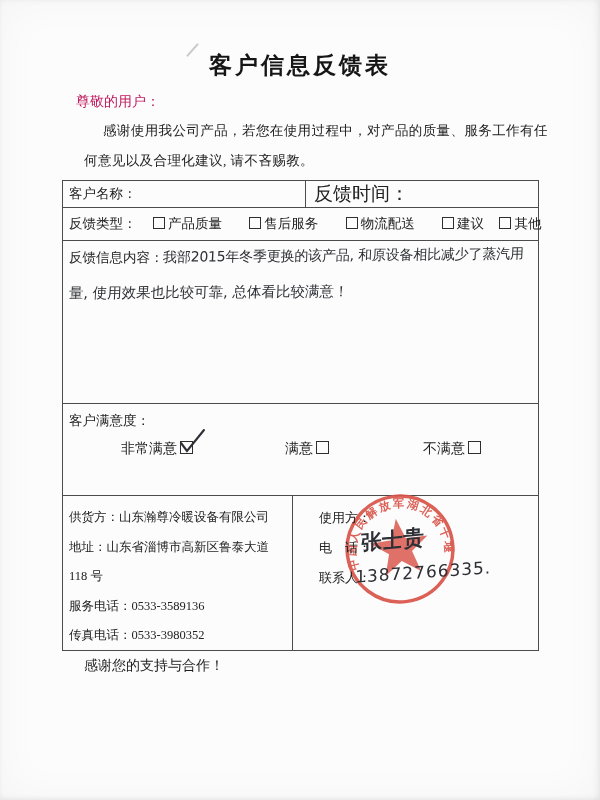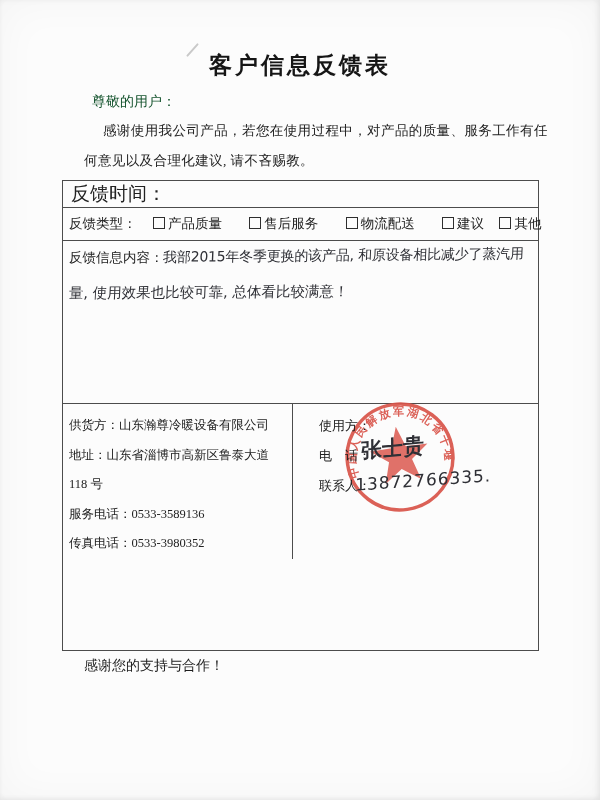--- a/index.html
+++ b/index.html
@@ -12,21 +12,21 @@
   }
   .title{
     position:absolute; top:50px; left:0; width:600px; text-align:center;
     font-family:Liberation Serif, serif;
     font-weight:bold; font-size:23px; letter-spacing:3px; color:#161616;
   }
   .artifact{
     position:absolute; top:49px; left:184px; width:17px; height:2px;
     background:#c9c9c9; transform:rotate(-48deg); border-radius:2px;
   }
-  .greeting{position:absolute; top:93px; left:92px; font-size:14px; color:#14532d;}
+  .greeting{position:absolute; top:93px; left:76px; font-size:14px; color:#be185d;}
   .intro1{position:absolute; top:122px; left:103px; font-size:13.5px; letter-spacing:0.4px; white-space:nowrap; color:#1d1d1d;}
   .intro2{position:absolute; top:152px; left:84px; font-size:13.5px; letter-spacing:0.4px; white-space:nowrap; color:#1d1d1d;}
   .tbl{
     position:absolute; left:62px; top:180px; width:477px; height:471px;
     border:1px solid #4c4c4c; box-sizing:border-box;
   }
   .row{position:relative; box-sizing:border-box; border-bottom:1px solid #4c4c4c; width:100%;}
   .r1{height:27px; display:flex;}
   .r1 .cell-l{width:243px; border-right:1px solid #4c4c4c; box-sizing:border-box; line-height:25px; padding-left:6px; font-size:13.5px;}
   .r1 .cell-r{flex:1; line-height:25px; padding-left:8px; font-size:19px;}
@@ -71,40 +71,59 @@
 
   <div class="title">客户信息反馈表</div>
 
   <div class="greeting">尊敬的用户：</div>
   <div class="intro1">感谢使用我公司产品，若您在使用过程中，对产品的质量、服务工作有任</div>
   <div class="intro2">何意见以及合理化建议, 请不吝赐教。</div>
 
   <div class="tbl">
 
     <div class="row r1">
+      <div class="cell-l">
+        <span>客户名称：</span><span></span>
+      </div>
       <div class="cell-r">
         <span>反馈时间：</span><span></span>
       </div>
     </div>
 
     <div class="row r2">
       <span class="lbl">反馈类型：</span>
       <span class="opt2"><span class="cb"></span><span>产品质量</span></span>
       <span class="opt2"><span class="cb"></span><span>售后服务</span></span>
       <span class="opt2"><span class="cb"></span><span>物流配送</span></span>
       <span class="opt2 tight"><span class="cb"></span><span>建议</span></span>
       <span class="opt2 tight"><span class="cb"></span><span>其他</span></span>
     </div>
 
     <div class="row r3">
       <span class="lbl">反馈信息内容：</span>
       <span class="hw hw1">我部2015年冬季更换的该产品, 和原设备相比减少了蒸汽用</span>
       <span class="hw hw2">量, 使用效果也比较可靠, 总体看比较满意！</span>
     </div>
 
+    <div class="row r4">
+      <span class="lbl">客户满意度：</span>
+      <div class="satopts">
+        <span class="so1">
+          <span>非常满意</span><span class="cb"><svg class="tick" viewBox="0 0 30 30">
+                <path d="M5 17 L11 25 L28 4" stroke="#2f3036" stroke-width="2.1" fill="none" stroke-linecap="round"></path>
+              </svg></span>
+        </span>
+        <span class="so2">
+          <span>满意</span><span class="cb"></span>
+        </span>
+        <span class="so3">
+          <span>不满意</span><span class="cb"></span>
+        </span>
+      </div>
+    </div>
 
     <div class="row r5">
       <div class="cell-l">
         <div>供货方：山东瀚尊冷暖设备有限公司</div>
         <div>地址：山东省淄博市高新区鲁泰大道</div>
         <div>118 号</div>
         <div>服务电话：0533-3589136</div>
         <div>传真电话：0533-3980352</div>
       </div>
       <div class="cell-r">

